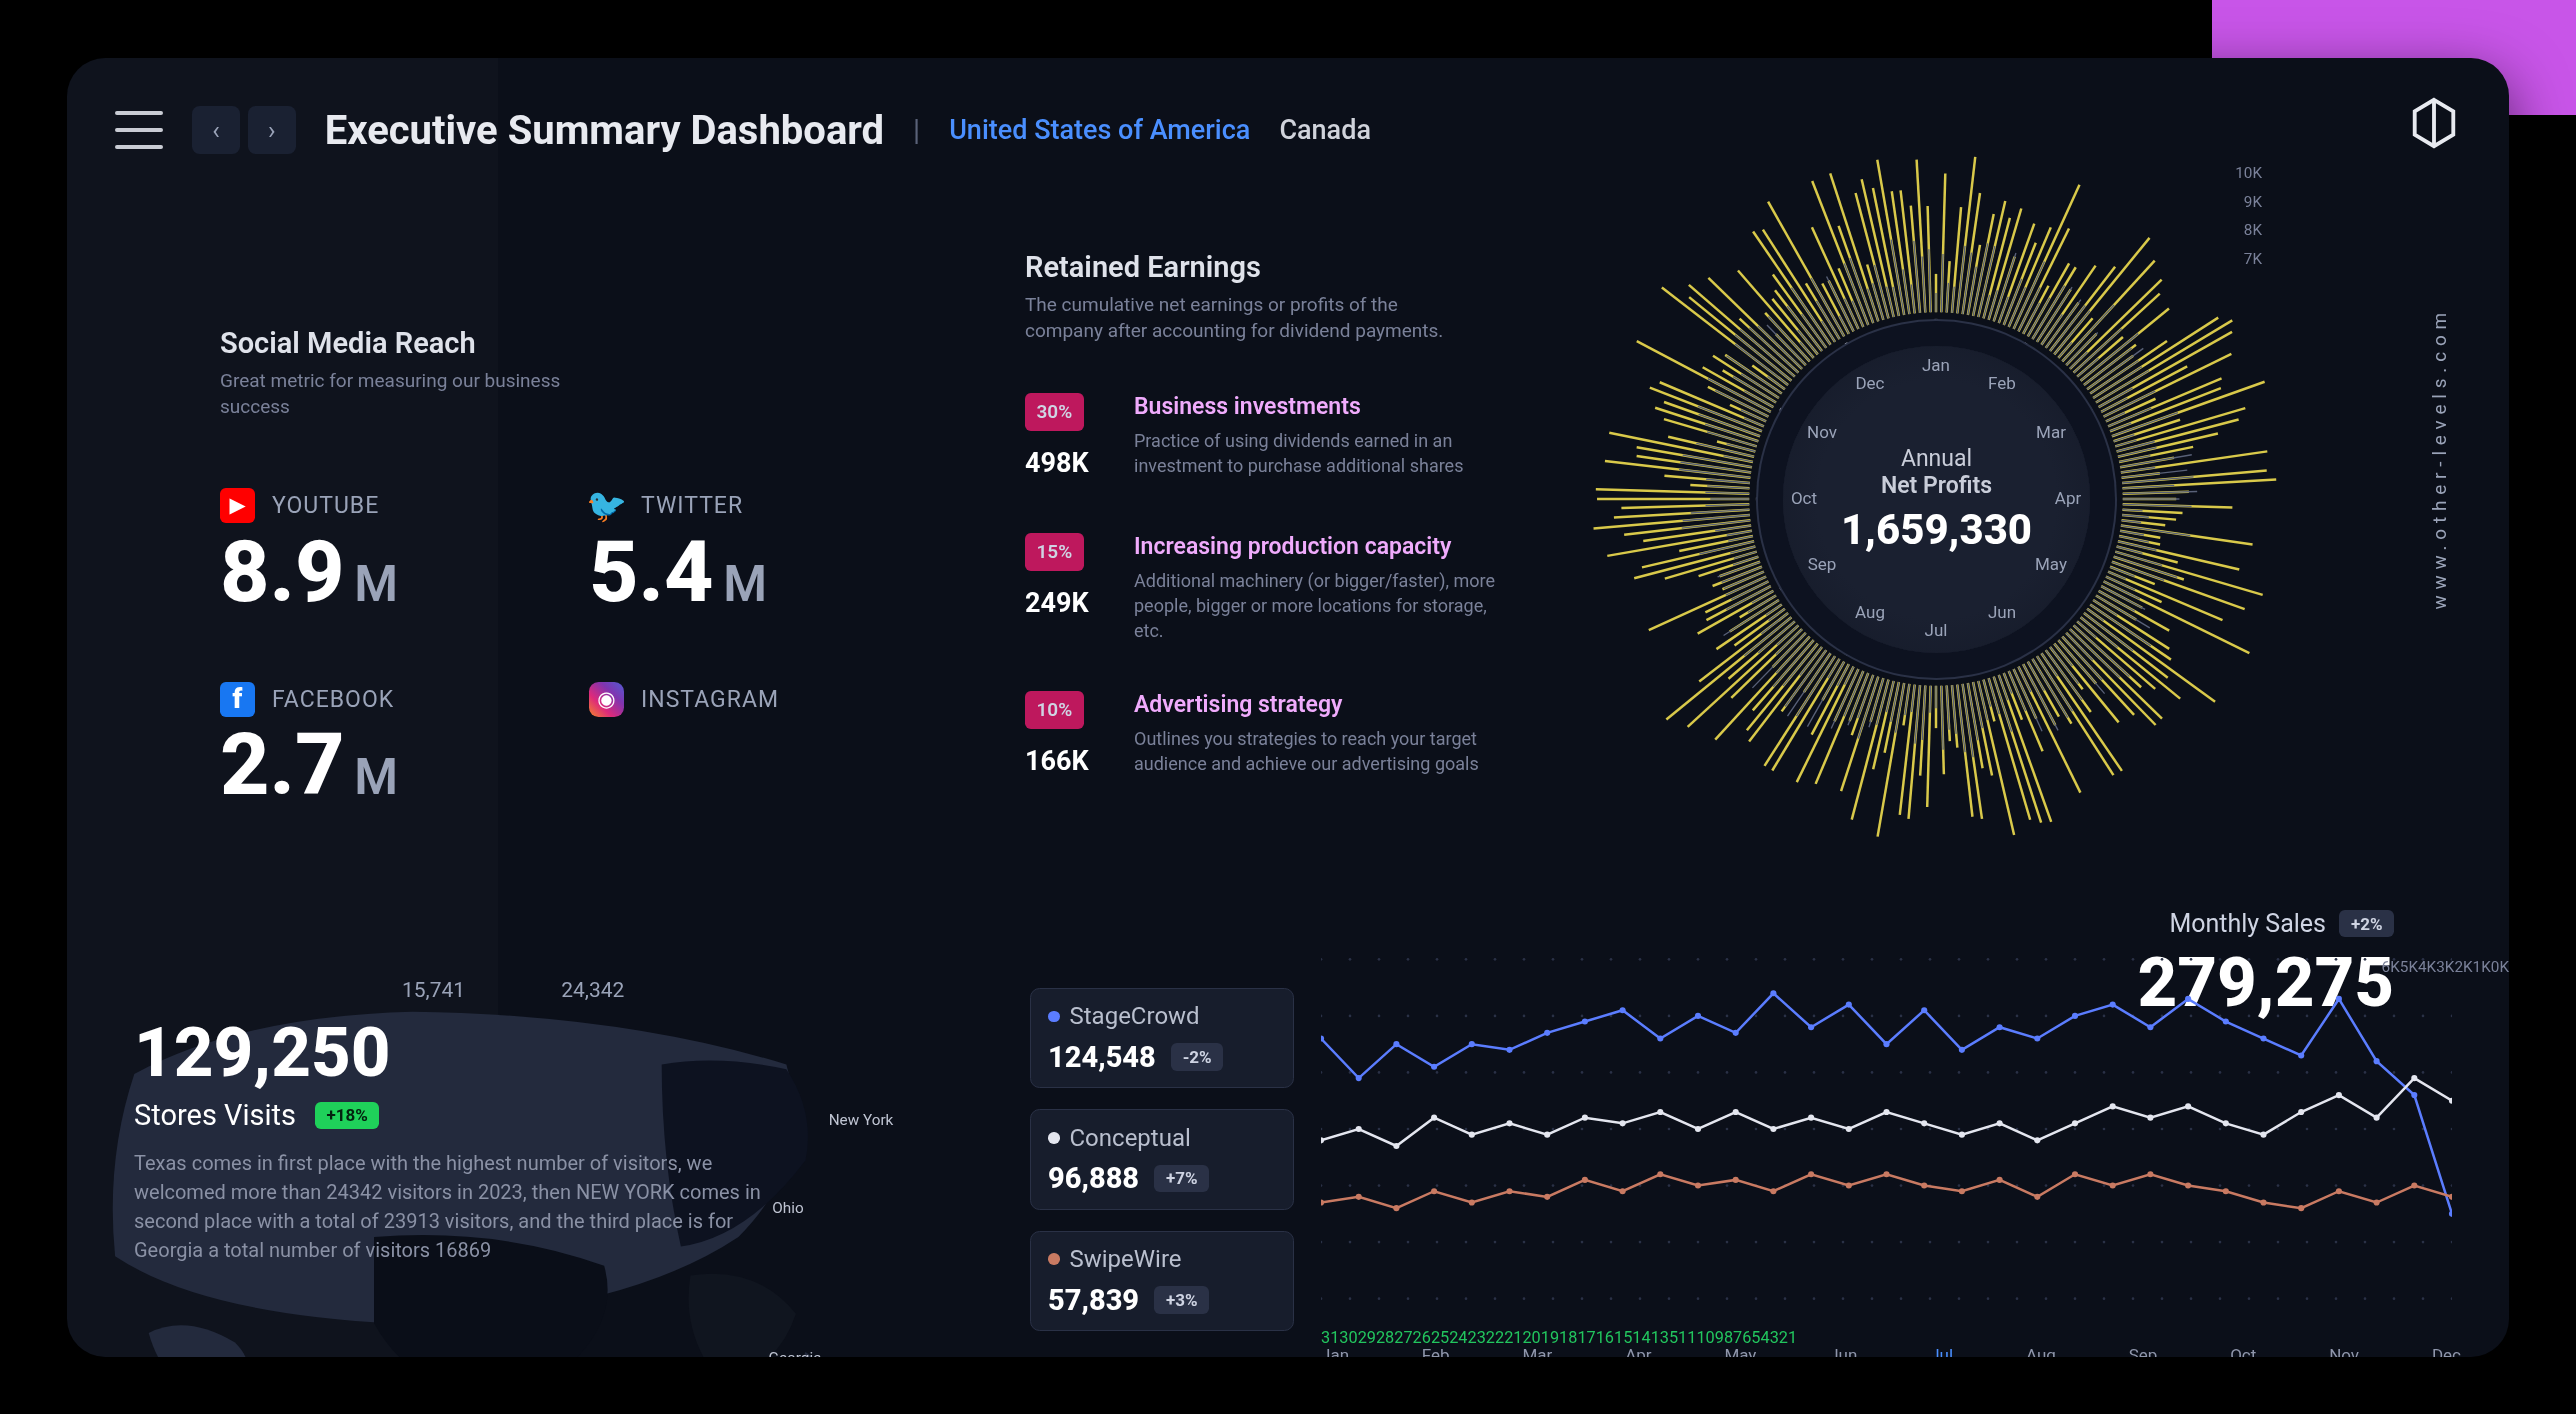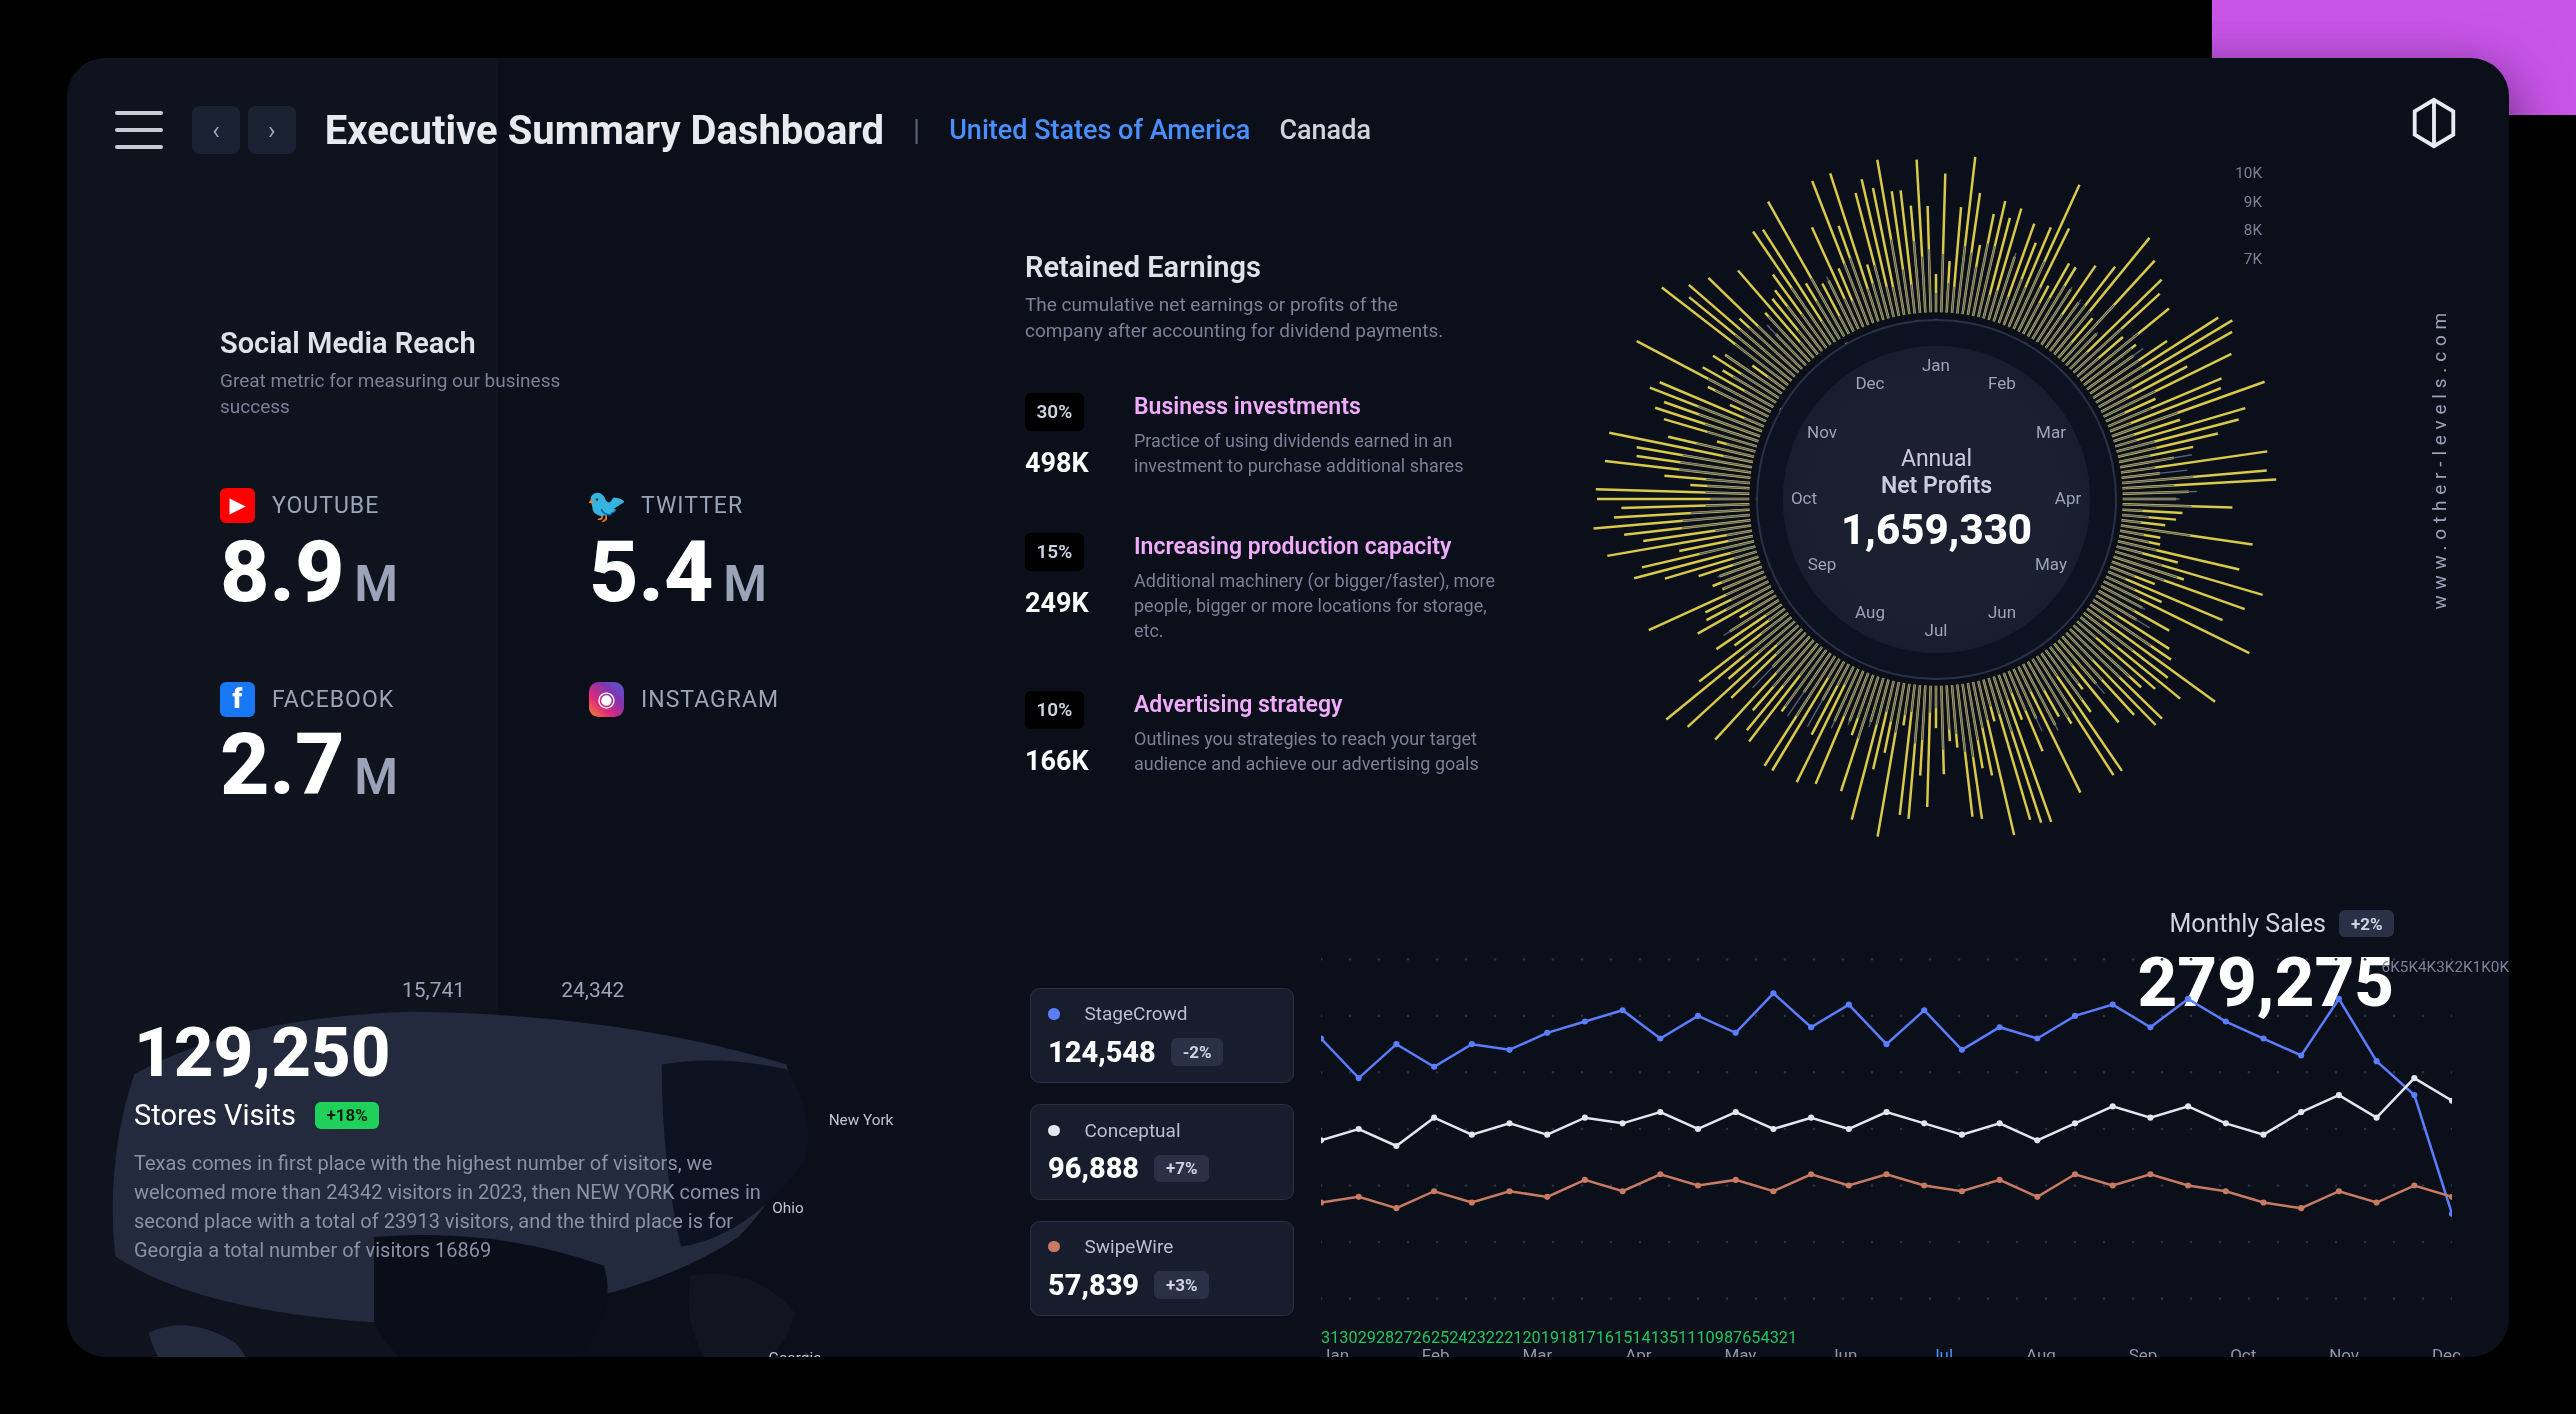--- a/index.html
+++ b/index.html
@@ -33,21 +33,21 @@
 .ico.yt{background:#ff0000;color:#fff}
 .ico.tw{color:#1da1f2;font-size:33px}
 .ico.fb{background:#1877f2;color:#fff;font-weight:900;font-size:27px}
 .ico.ig{background:linear-gradient(45deg,#f58529,#dd2a7b,#8134af,#515bd4);color:#fff;border-radius:9.6px}
 
 .retained{position:absolute;left:958px;top:192px;width:518px}
 .retained .sec-title{font-size:29px}
 .re-item{margin-top:48px}
 .re-row{display:flex;gap:23px;align-items:flex-start}
 .re-left{min-width:86px;text-align:left;line-height:1.6}
-.badge{display:inline-block;background:#000000;color:#cfd4e3;font-size:19px;padding:3.8px 11.5px;border-radius:5.8px;font-weight:600}
+.badge{display:inline-block;background:#be185d;color:#cfd4e3;font-size:19px;padding:3.8px 11.5px;border-radius:5.8px;font-weight:600}
 .re-val{font-size:27px;font-weight:700;color:#fff;margin-top:11px}
 .re-right .re-title{font-size:23px;font-weight:600;color:#f0abfc}
 .re-right .re-desc{font-size:18px;color:#7a8199;margin-top:7.7px;line-height:1.4;max-width:383px}
 
 .radial{position:absolute;left:1505px;top:77px;width:728px;height:728px;display:flex;align-items:center;justify-content:center}
 .radial svg{position:absolute;inset:0}
 .radial-center{position:absolute;width:307px;height:307px;left:50%;top:50%;margin-left:-153px;margin-top:-153px;border-radius:50%;background:radial-gradient(circle,#1a2030 55%,#131826 100%);display:flex;flex-direction:column;align-items:center;justify-content:center;box-shadow:0 0 0 25px #0d1220,0 0 0 27px #2a3146}
 .radial-center .lbl{font-size:23px;color:#c9cdd9;line-height:1.2;text-align:center}
 .radial-center .val{font-size:42px;font-weight:800;color:#fff;margin-top:5.8px}
 .ytick{position:absolute;right:38px;font-size:15.3px;color:#7a8199}
@@ -61,21 +61,21 @@
 .chip.green{background:#1fd15a;color:#04210f}
 .stores .para{font-size:20px;color:#8a91a5;line-height:1.45;margin-top:17px;max-width:652px}
 .usa-map{position:absolute;left:-19px;top:853px;width:863px;height:537px;pointer-events:none}
 
 .sales-head{position:absolute;right:115px;top:851px;text-align:right}
 .sales-head .row1{display:flex;align-items:center;justify-content:flex-end;gap:13.4px;font-size:25px;color:#cfd4e3}
 .sales-head .big{font-size:69px;font-weight:800;margin-top:3.8px}
 .chip.grey{background:#2a3146;color:#cfd4e3}
 .legend-col{position:absolute;left:963px;top:930px;width:264px;display:flex;flex-direction:column;gap:21px}
 .legend-item{background:#171d2c;border:1px solid #2a3146;border-radius:9.6px;padding:13.4px 17px}
-.legend-item .top{display:flex;align-items:center;gap:25px;font-size:19px;color:#b9bfce}
+.legend-item .top{display:flex;align-items:center;gap:10px;font-size:24px;color:#b9bfce}
 .dot{width:11.5px;height:11.5px;border-radius:50%}
 .legend-item .bot{display:flex;align-items:center;gap:15.3px;margin-top:9.6px}
 .legend-item .bot .v{font-size:29px;font-weight:800}
 .line-chart{position:absolute;left:1254px;top:884px;width:1188px;height:412px}
 .y-axis{position:absolute;right:0;top:16.3px;height:345px;display:flex;flex-direction:row;justify-content:space-between;font-size:15.3px;color:#7a8199;text-align:left}
 .x-days{position:absolute;left:0;right:48px;top:386px;display:flex;justify-content:flex-start;font-size:16.3px;color:#22c55e}
 .x-months{position:absolute;left:0;right:48px;top:403px;display:flex;justify-content:space-between;font-size:17px;color:#8f96ab}
 .x-months span.hi{color:#4a8fff}
 svg.lines{position:absolute;left:0;top:0}
 </style>

